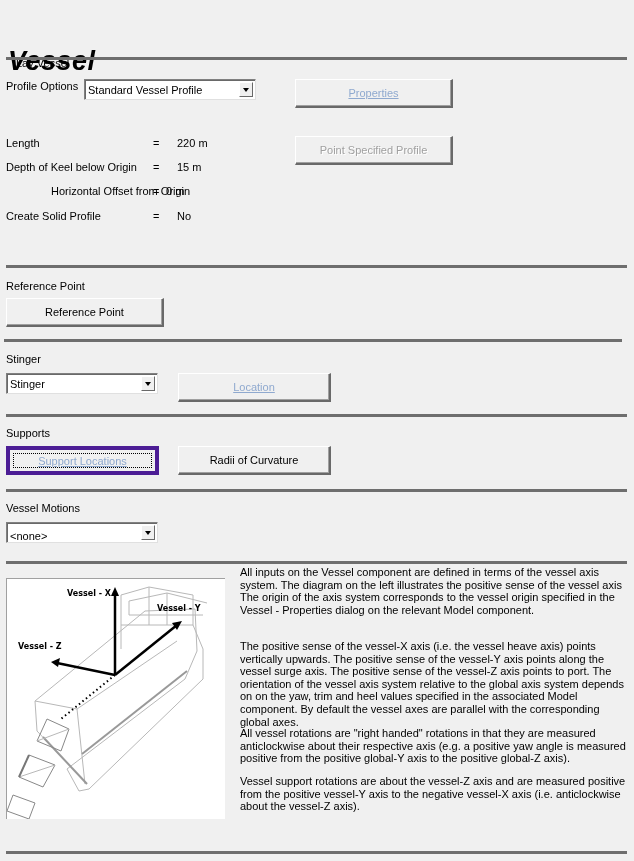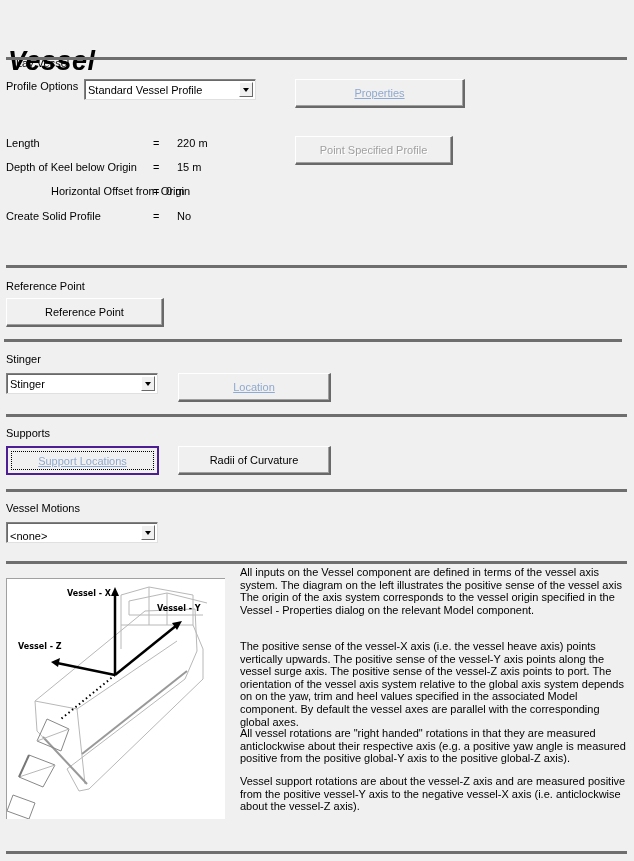--- a/index.html
+++ b/index.html
@@ -15,21 +15,21 @@
   .btn {
     position: absolute; background: #f0f0f0; box-sizing: border-box;
     border-top: 1px solid #ffffff; border-left: 1px solid #ffffff;
     border-right: 2px solid #696969; border-bottom: 2px solid #696969;
     box-shadow: inset -1px -1px 0 #a0a0a0;
     display: flex; align-items: center; justify-content: center;
     font-size: 11px; cursor: default;
   }
   .btn.link span { color: #8fa9cf; text-decoration: underline; }
   .btn.disabled span { color: #a0a0a0; text-shadow: 1px 1px 0 #ffffff; }
-  .btn.focused { border: 2px solid #4c1d95; box-shadow: none; }
+  .btn.focused { border: 4px solid #4c1d95; box-shadow: none; }
   .btn.focused .focus { position: absolute; left: 3px; top: 3px; right: 3px; bottom: 3px; border: 1px dotted #000; display:flex; align-items:center; justify-content:center; }
   .select {
     position: absolute; background: #fff; box-sizing: border-box;
     border-top: 1px solid #808080; border-left: 1px solid #808080;
     border-right: 1px solid #e0e0e0; border-bottom: 1px solid #e0e0e0;
     box-shadow: inset 1px 1px 0 #696969;
     font-size: 11px; display: flex; align-items: center; padding-left: 3px;
   }
   .select .arrow {
     position: absolute; right: 2px; top: 2px; bottom: 2px; width: 14px;
@@ -52,21 +52,21 @@
 <div class="abs subtitle label">Lay Vessel</div>
 <div class="abs sep" style="left:6px; top:57px; width:621px;"></div>
 
 <div class="abs label" style="left:6px; top:80px;">Profile Options</div>
 <div class="select" style="left:84px; top:79px; width:172px; height:21px;">
   <span>Standard Vessel Profile</span>
   <span class="arrow">
       <i></i>
     </span>
 </div>
-<div class="btn link" style="left:295px; top:79px; width:170px; height:29px;">
+<div class="btn link" style="left:295px; top:79px; width:158px; height:29px;">
   <span>Properties</span>
 </div>
 <div class="btn disabled" style="left:295px; top:136px; width:158px; height:29px;">
   <span>Point Specified Profile</span>
 </div>
 
 <div class="abs" style="left:6px; top:137px;">
   <div style="position:absolute; top:0px; width:260px;">
     <span class="abs label" style="left:0;">Length</span>
     <span class="abs label" style="left:147px;">=</span>

